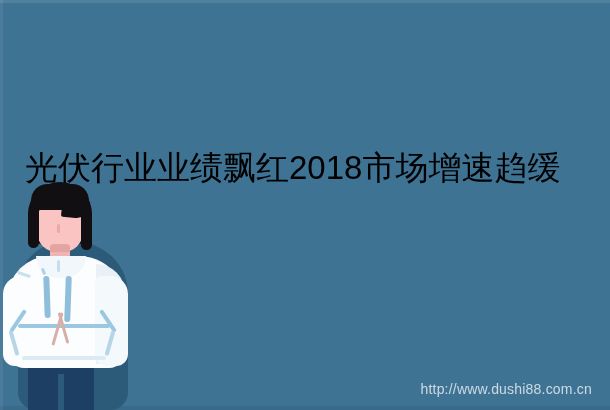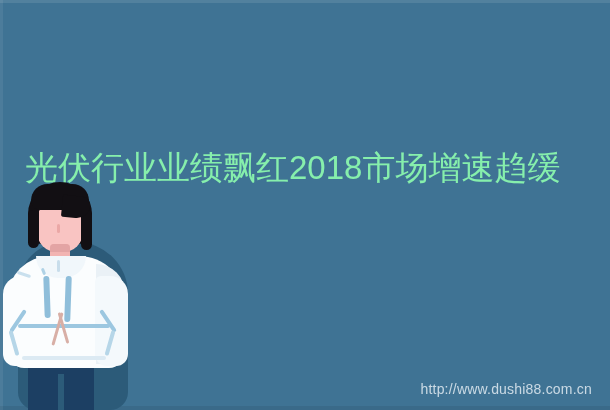--- a/index.html
+++ b/index.html
@@ -29,21 +29,21 @@
   }
 
   
   #headline {
     position:absolute;
     left:25px; top:148px;
     width:560px;
     font-size:33px;
     line-height:40px;
     letter-spacing:0px;
-    color:#86efac;
+    color:#000000;
     font-weight:400;
     white-space:nowrap;
   }
 
   
   #illustration {
     position:absolute;
     left:0px; top:180px;
     width:140px; height:230px;
   }

